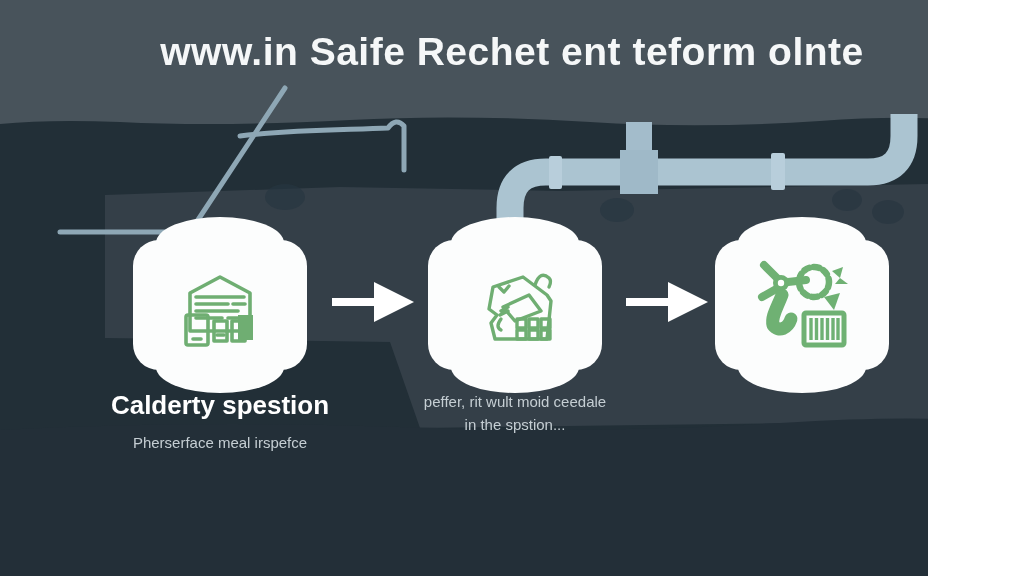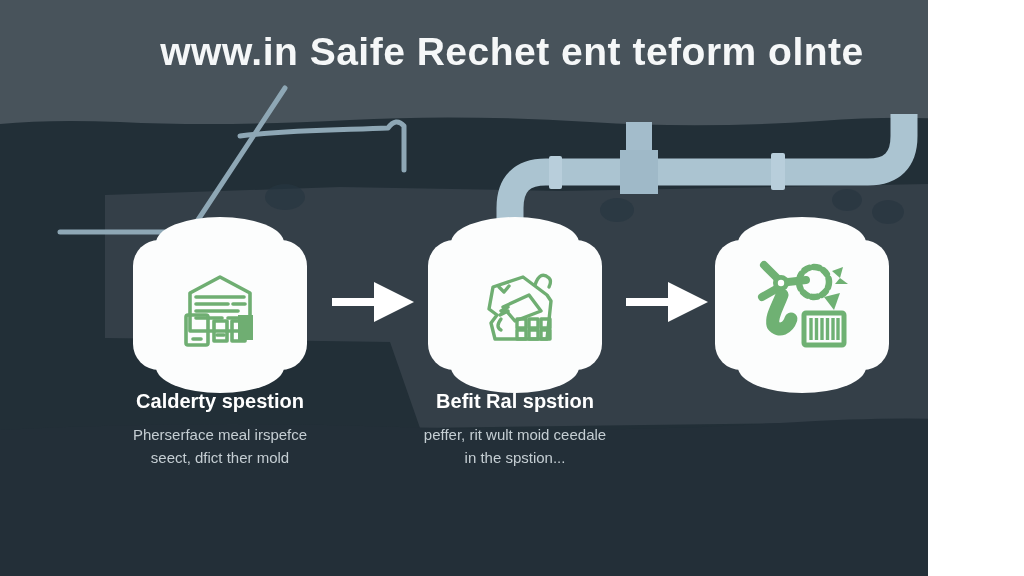--- a/index.html
+++ b/index.html
@@ -34,21 +34,21 @@
   .arrow{position:absolute;top:274px;z-index:2;}
   .arrow-1{left:328px;}
   .arrow-2{left:622px;}
   .step-text{
     position:absolute;top:390px;width:300px;text-align:center;z-index:2;
   }
   .step-text-1{left:70px;}
   .step-text-2{left:365px;}
   .step-text-3{left:652px;}
   .step-heading{
-    color:#ffffff;font-size:20px;font-weight:700;margin-bottom:10px;
+    color:#ffffff;font-size:26px;font-weight:700;margin-bottom:10px;
   }
   .step-line{
     display:block;color:#c5ced3;font-size:15px;line-height:23px;
   }
 </style>
 </head>
 <body>
 
 <div class="stage">
 
@@ -171,23 +171,21 @@
             <line x1="84" y1="61" x2="84" y2="83"></line>
           </g>
         </g>
       </svg>
     </div>
   </div>
 
   <div class="step-text step-text-1">
     <div class="step-heading">Calderty spestion</div>
     <span class="step-line">Pherserface meal irspefce</span>
-    <span class="step-line">seect, dfict ther mold</span>
   </div>
 
   <div class="step-text step-text-2">
-    <div class="step-heading">Befit Ral spstion</div>
     <span class="step-line">peffer, rit wult moid ceedale</span>
     <span class="step-line">in the spstion...</span>
   </div>
 
 
 </div>
 
 </body></html>

